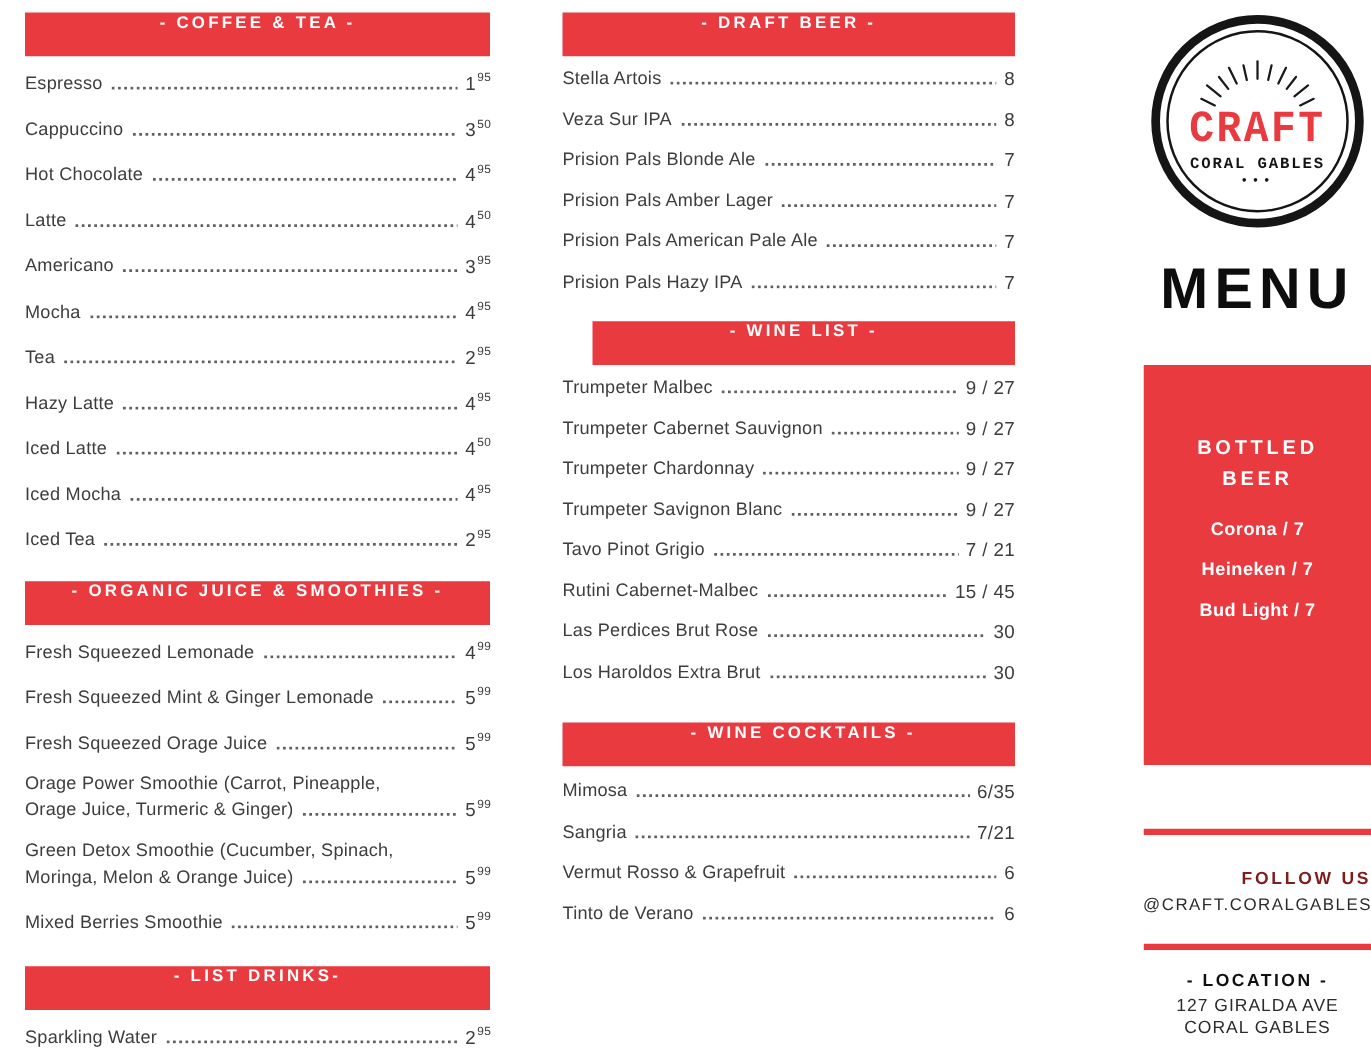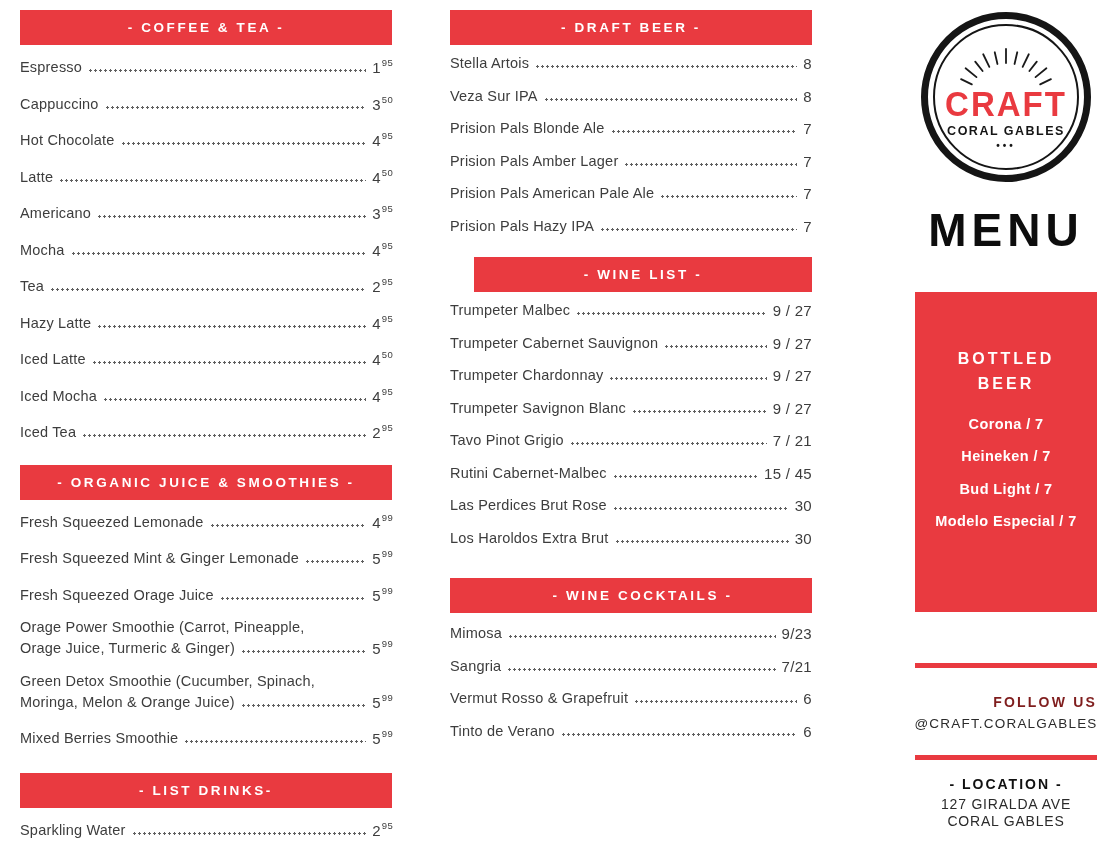--- a/index.html
+++ b/index.html
@@ -10,21 +10,21 @@
     font-family:"Liberation Sans", sans-serif;
     overflow:hidden;
     color:var(--ink,#3d3d3d);
   }
   .col { position:absolute; top:0; padding-top:10px; display:flex; flex-direction:column; }
   #col-left { left:20px;  width:372px; }
   #col-mid  { left:450px; width:362px; }
 
   .bar {
     height:35px; background:var(--accent,#e93a40); color:#fff;
-    display:flex; align-items:center; justify-content:center;
+    display:flex; justify-content:center;
     font-weight:bold; font-size:13.5px; letter-spacing:2.6px; flex:none;
   }
   .mt7  { margin-top:7px;margin-left:24px; }
   .mt8  { margin-top:8px; }
   .mt10 { margin-top:10px; }
   .mt16 { margin-top:16px;padding-left:23px; }
 
   .items { display:flex; flex-direction:column; margin-top:10px; }
   .items.mt12 { margin-top:12px; }
   .menu-item { margin-bottom:15.5px; color:var(--ink,#3d3d3d); }
@@ -42,20 +42,21 @@
   
   .sidebar { position:absolute; left:915px; top:0; width:182px; height:847px; }
   .logo {
     position:absolute; top:12px; left:6px; width:170px; height:170px;
     border:7px solid #151515; border-radius:50%; background:#fff;
   }
   .logo-inner {
     position:absolute; inset:5px; border:2px solid #151515; border-radius:50%;
     display:flex; flex-direction:column; align-items:center; justify-content:center; text-align:center;
     padding-top:4px;
+    font-family:Liberation Mono, monospace;
   }
   .rays { flex:none; margin-bottom:0; }
   .brand { color:var(--accent,#e93a40); font-size:33px; font-weight:bold; letter-spacing:2px; line-height:30px; transform:scaleY(1.08); }
   .brand-sub { color:#151515; font-size:12.5px; font-weight:bold; letter-spacing:1.5px; margin-top:5px; }
   .brand-dots { color:#151515; font-size:10px; letter-spacing:3px; margin-top:2px; font-weight:bold; }
   .menu-title {
     position:absolute; top:203px; left:-8px; width:198px; text-align:center;
     font-size:46px; font-weight:bold; letter-spacing:5px; color:#0d0d0d;
   }
   .panel {
@@ -400,21 +401,21 @@
   <section>
     <header class="bar mt16">
       <span>- WINE COCKTAILS -</span>
     </header>
     <div class="items mt12">
 
         <div class="menu-item">
           <div class="row">
             <span class="nm">Mimosa</span>
             <span class="dots"></span>
-            <span class="price"><span>9/23</span></span>
+            <span class="price"><span>6/35</span></span>
           </div>
         </div>
 
         <div class="menu-item">
           <div class="row">
             <span class="nm">Sangria</span>
             <span class="dots"></span>
             <span class="price"><span>7/21</span></span>
           </div>
         </div>
@@ -473,21 +474,20 @@
     </div>
     <div class="panel-items">
 
         <div class="panel-item">Corona / 7</div>
 
         <div class="panel-item">Heineken / 7</div>
 
         <div class="panel-item">Bud Light / 7</div>
 
 
-        <div class="panel-item">Modelo Especial / 7</div>
       </div>
   </div>
 
   <div class="rule" id="rule-follow"></div>
   <div class="follow-title">FOLLOW US</div>
   <div class="follow-handle">@CRAFT.CORALGABLES</div>
 
   <div class="rule" id="rule-location"></div>
   <div class="loc-title">- LOCATION -</div>
   <div class="loc-addr">

